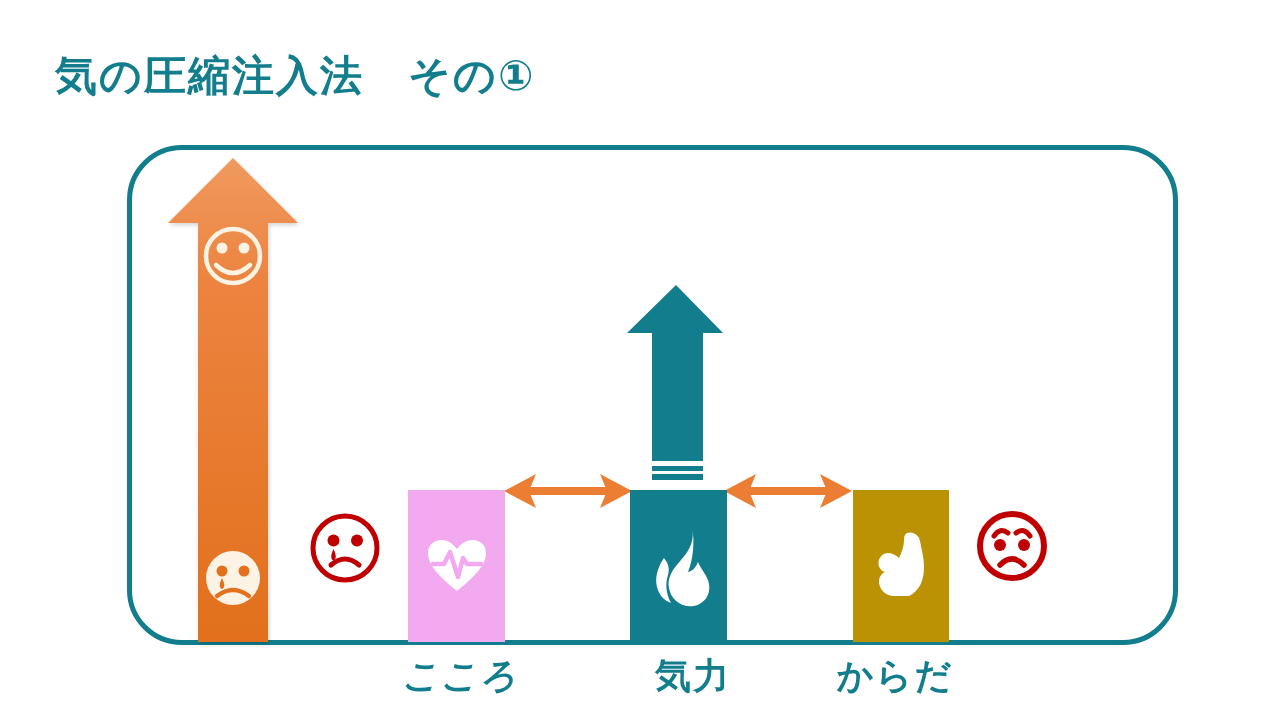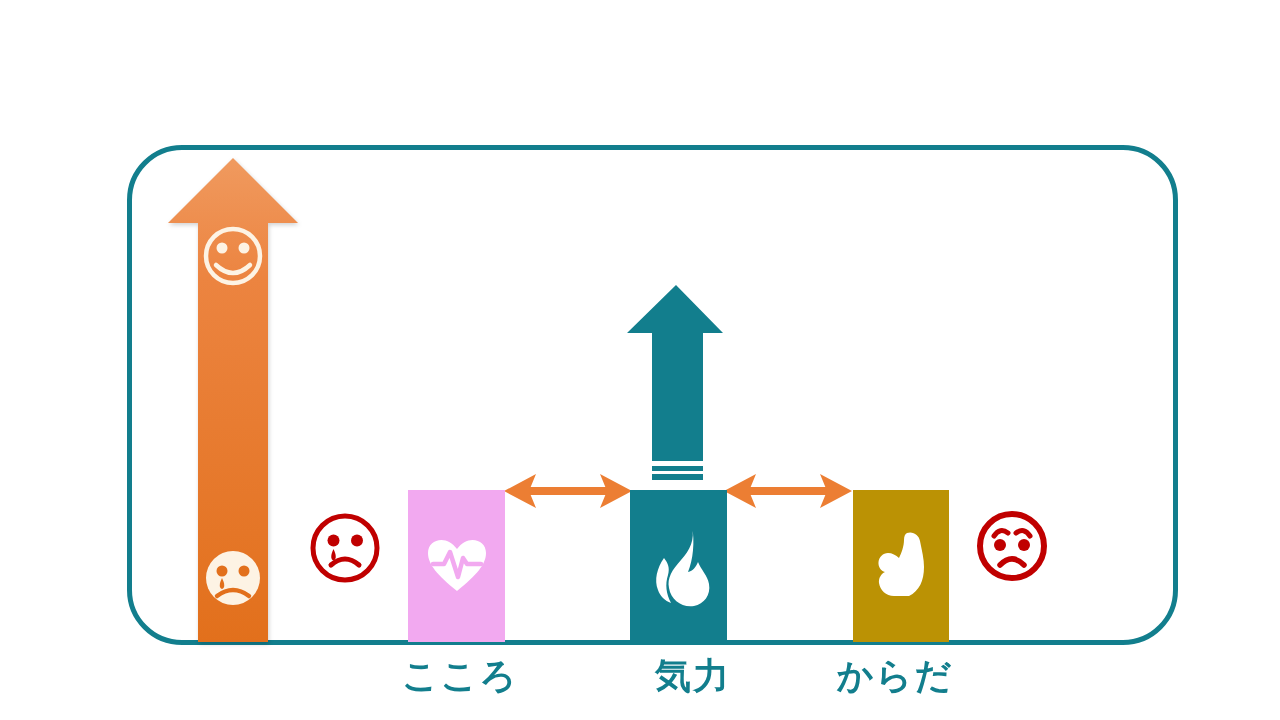--- a/index.html
+++ b/index.html
@@ -21,30 +21,31 @@
     position:absolute;top:490px;height:152px;width:97px;
     display:flex;align-items:center;justify-content:center;
   }
   .bar-kokoro{left:408px;background:var(--pink);}
   .bar-kiryoku{left:630px;background:var(--teal);}
   .bar-karada{left:853px;background:var(--gold);width:96px;}
   .bar-label{
     position:absolute;top:652px;width:220px;text-align:center;
     font-size:36px;font-weight:bold;color:var(--teal);letter-spacing:2px;
   }
-  .label-kokoro{left:350px;}
+  .label-kokoro{left:350px;font-style:italic;}
   .label-kiryoku{left:583px;}
   .label-karada{left:785px;}
   .orange-arrow{filter:drop-shadow(1px 2px 2px rgba(0,0,0,0.18));}
 </style>
 </head>
 <body>
 
 <div class="stage">
 
+  <div class="title">気の圧縮注入法　その①</div>
 
   <div class="frame"></div>
 
   <svg class="abs orange-arrow" style="left:158px;top:155px;" width="150" height="490" viewBox="0 0 150 490">
     <defs>
       <linearGradient id="og" x1="0" y1="0" x2="0" y2="1">
         <stop offset="0" stop-color="#F09A5F"></stop>
         <stop offset="0.25" stop-color="#EC8440"></stop>
         <stop offset="1" stop-color="#E2701C"></stop>
       </linearGradient>

